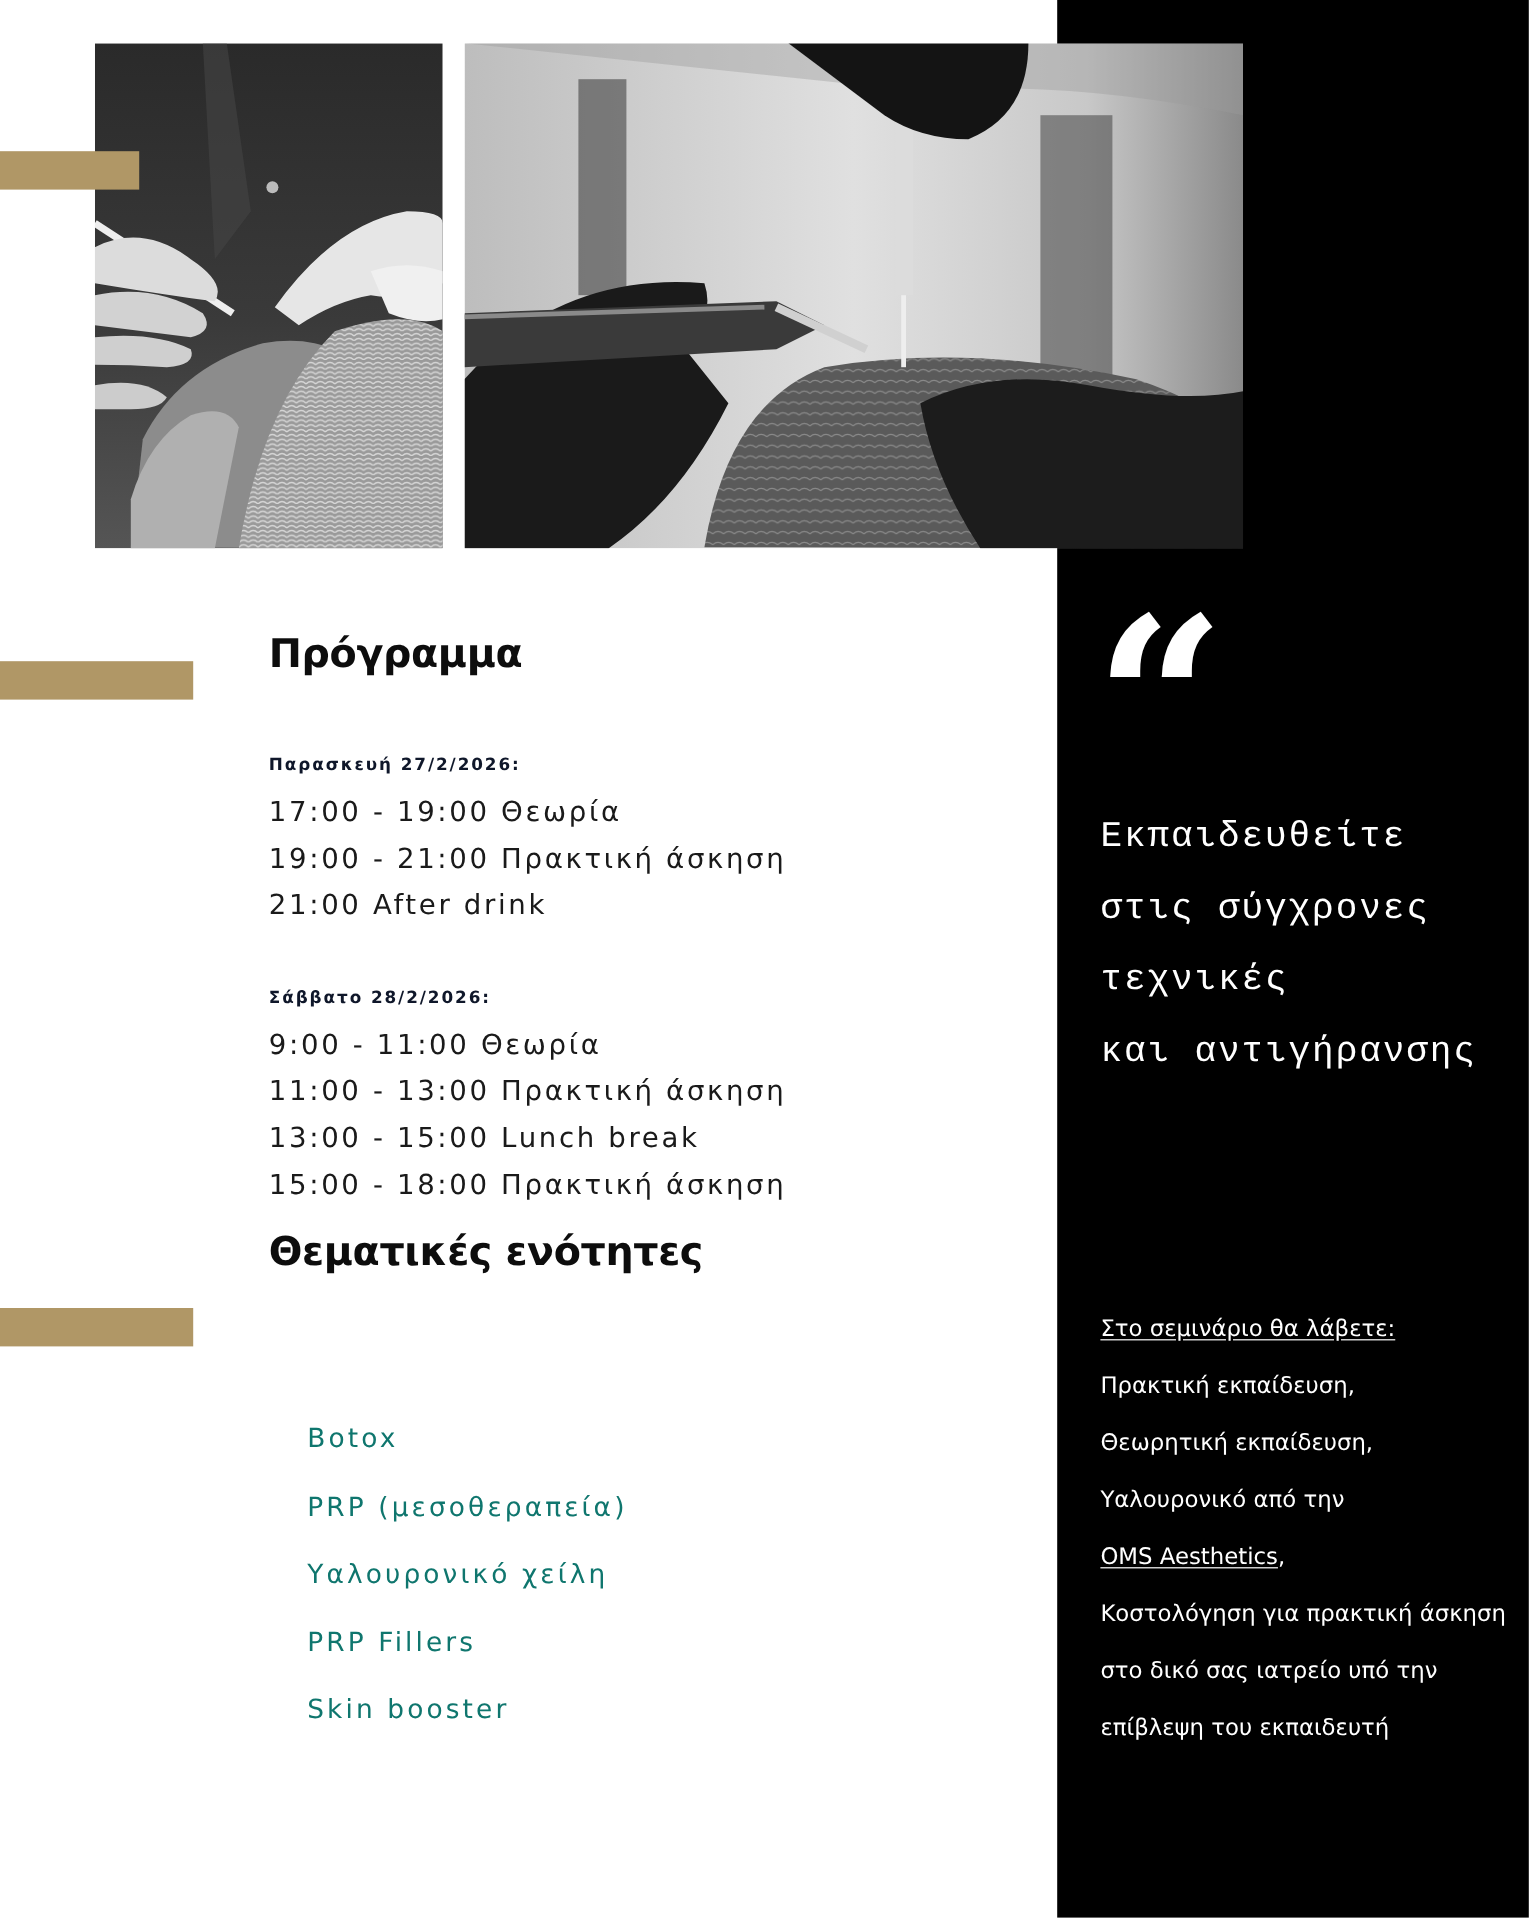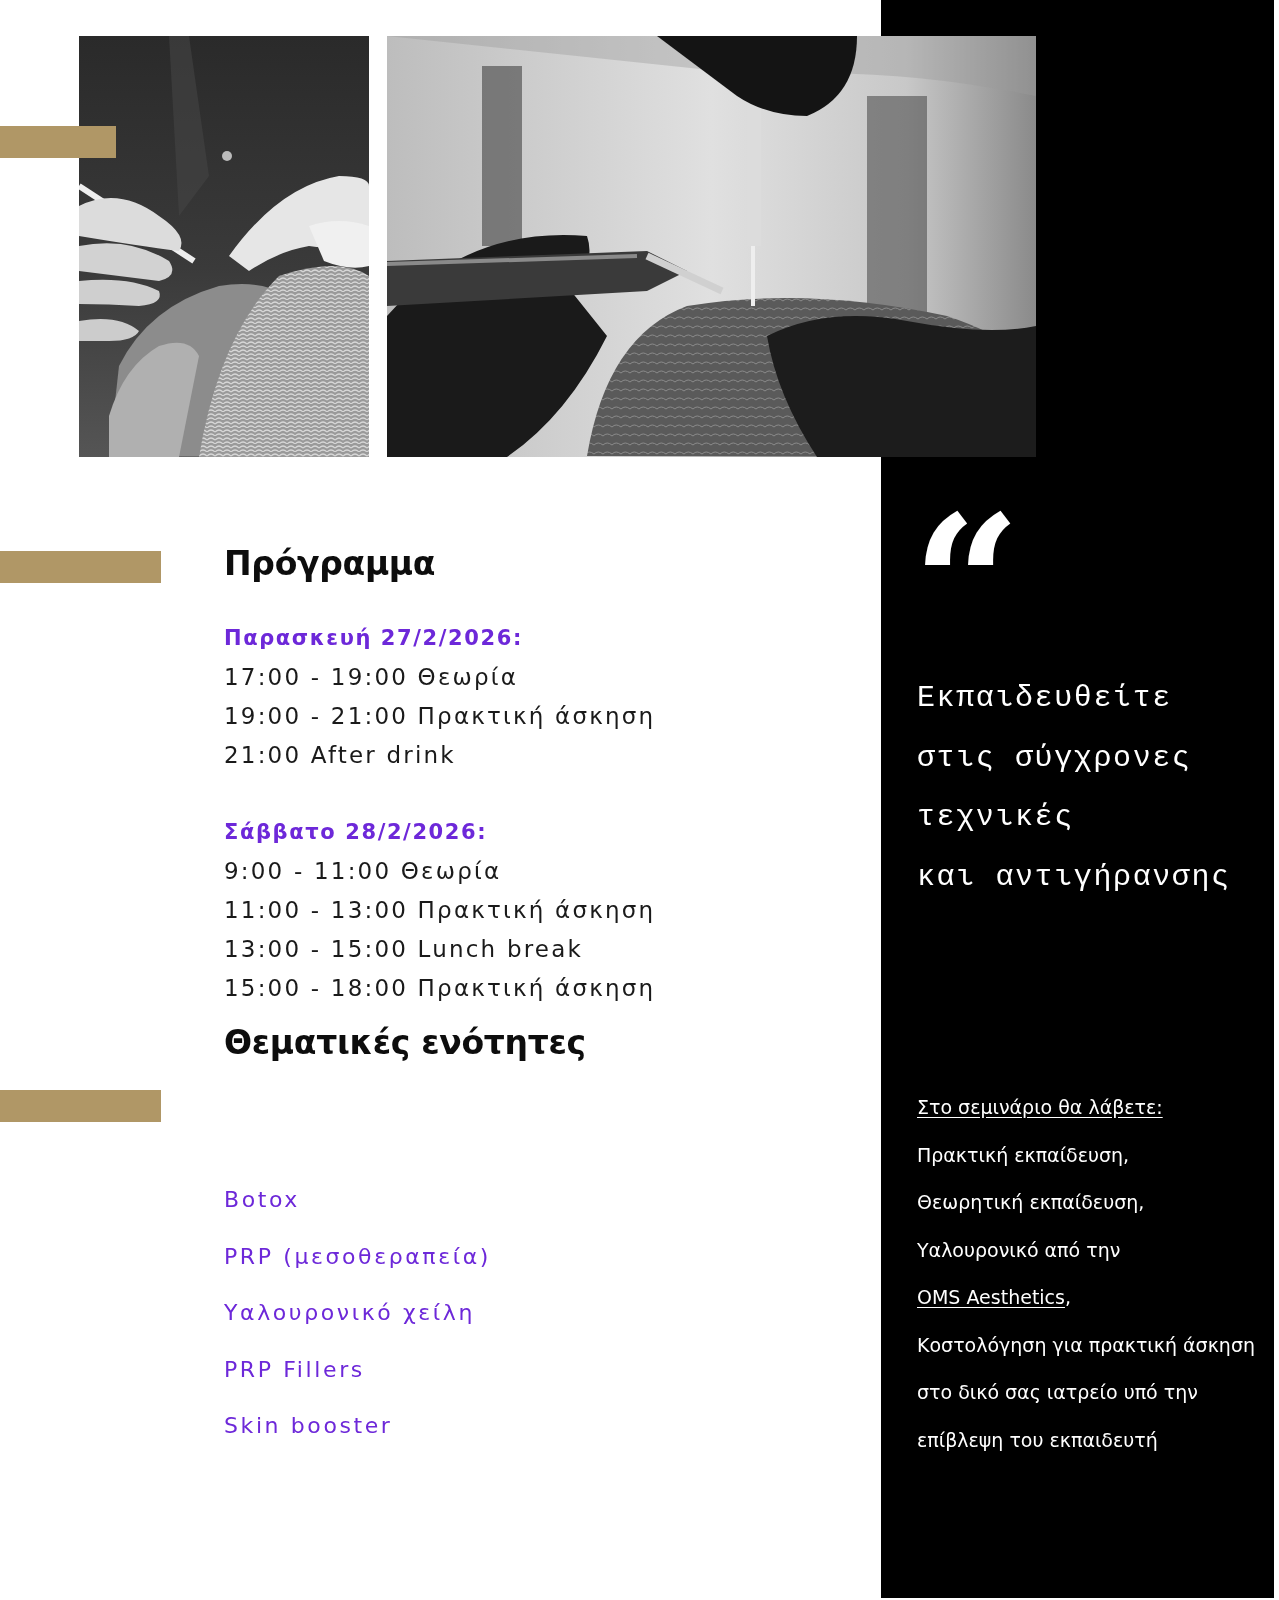--- a/index.html
+++ b/index.html
@@ -17,31 +17,31 @@
   .photo { position: absolute; overflow: hidden; }
   .photo svg { display: block; width: 100%; height: 100%; }
 
   .section-title {
     position: absolute; left: 224px;
     font-family: "DejaVu Sans", sans-serif; font-weight: bold;
     font-size: 33px; color: #0d0d0d; margin: 0; letter-spacing: -0.3px;
   }
   .schedule { position: absolute; left: 224px; top: 619px; }
   .schedule .day-head {
-    font-weight: bold; font-size: 21px; letter-spacing: 1.6px;
-    height: 39px; line-height: 39px; color: #6d28d9;
+    font-weight: bold; font-size: 14px; letter-spacing: 1.6px;
+    height: 39px; line-height: 39px; color: #0f172a;
   }
   .schedule .slot {
     font-size: 23px; letter-spacing: 2.2px; height: 39px; line-height: 39px; color: #1a1a1a;
   }
   .schedule .gap { height: 38px; }
 
   .topics { position: absolute; left: 224px; top: 1172px; }
   .topics .topic {
-    font-size: 22px; letter-spacing: 2.6px; height: 56.5px; line-height: 56.5px; color: #6d28d9;
+    font-size: 22px; letter-spacing: 2.6px; height: 56.5px; line-height: 56.5px; color: #0f766e; margin-left: 32px;
   }
 
   .quote-mark {
     position: absolute; left: 912px; top: 490px;
     font-family: "DejaVu Serif", serif; font-weight: bold;
     font-size: 190px; line-height: 1; color: #ffffff;
   }
   .quote-text { position: absolute; left: 917px; top: 680px; color: #fff; }
   .quote-text .ql {
     font-size: 30px; letter-spacing: 1.6px; height: 59.5px; line-height: 36px; font-family: Liberation Mono, monospace;
@@ -113,21 +113,21 @@
     <rect x="364" y="210" width="4" height="60" fill="#eeeeee"></rect>
     <path d="M270 0 L470 0 Q470 60 420 80 Q380 80 350 60 Z" fill="#141414"></path>
     <path d="M380 300 Q440 270 520 285 Q600 300 649 290 L649 421 L430 421 Q390 360 380 300 Z" fill="#1c1c1c"></path>
   </svg>
 </div>
 
 <div class="gold-bar" style="left:0; top:126px; width:116px; height:32px;"></div>
 <div class="gold-bar" style="left:0; top:551px; width:161px; height:32px;"></div>
 <div class="gold-bar" style="left:0; top:1090px; width:161px; height:32px;"></div>
 
-<h2 class="section-title" style="top:544px;text-align:right;">Πρόγραμμα</h2>
+<h2 class="section-title" style="top:525px;text-align:right;">Πρόγραμμα</h2>
 
 <div class="schedule">
   <div class="day">
     <div class="day-head">Παρασκευή 27/2/2026:</div>
     <div class="slot">17:00 - 19:00 Θεωρία</div>
     <div class="slot">19:00 - 21:00 Πρακτική άσκηση</div>
     <div class="slot">21:00 After drink</div>
   </div>
   <div class="gap"></div>
   <div class="day">

